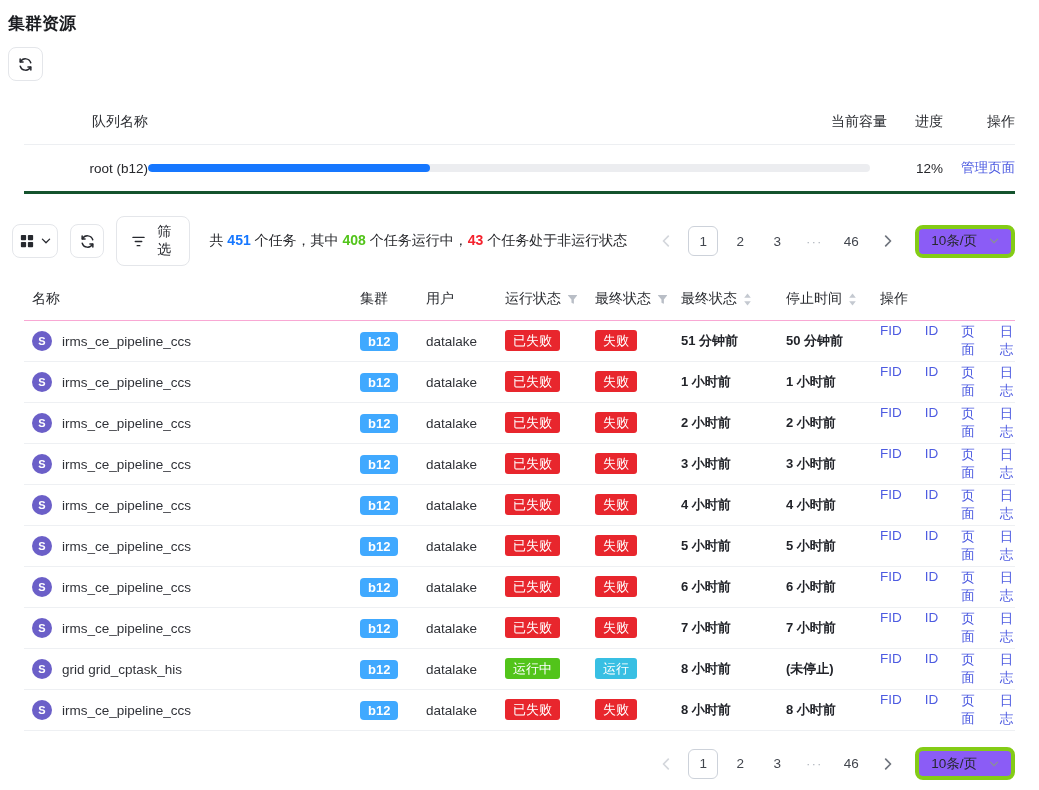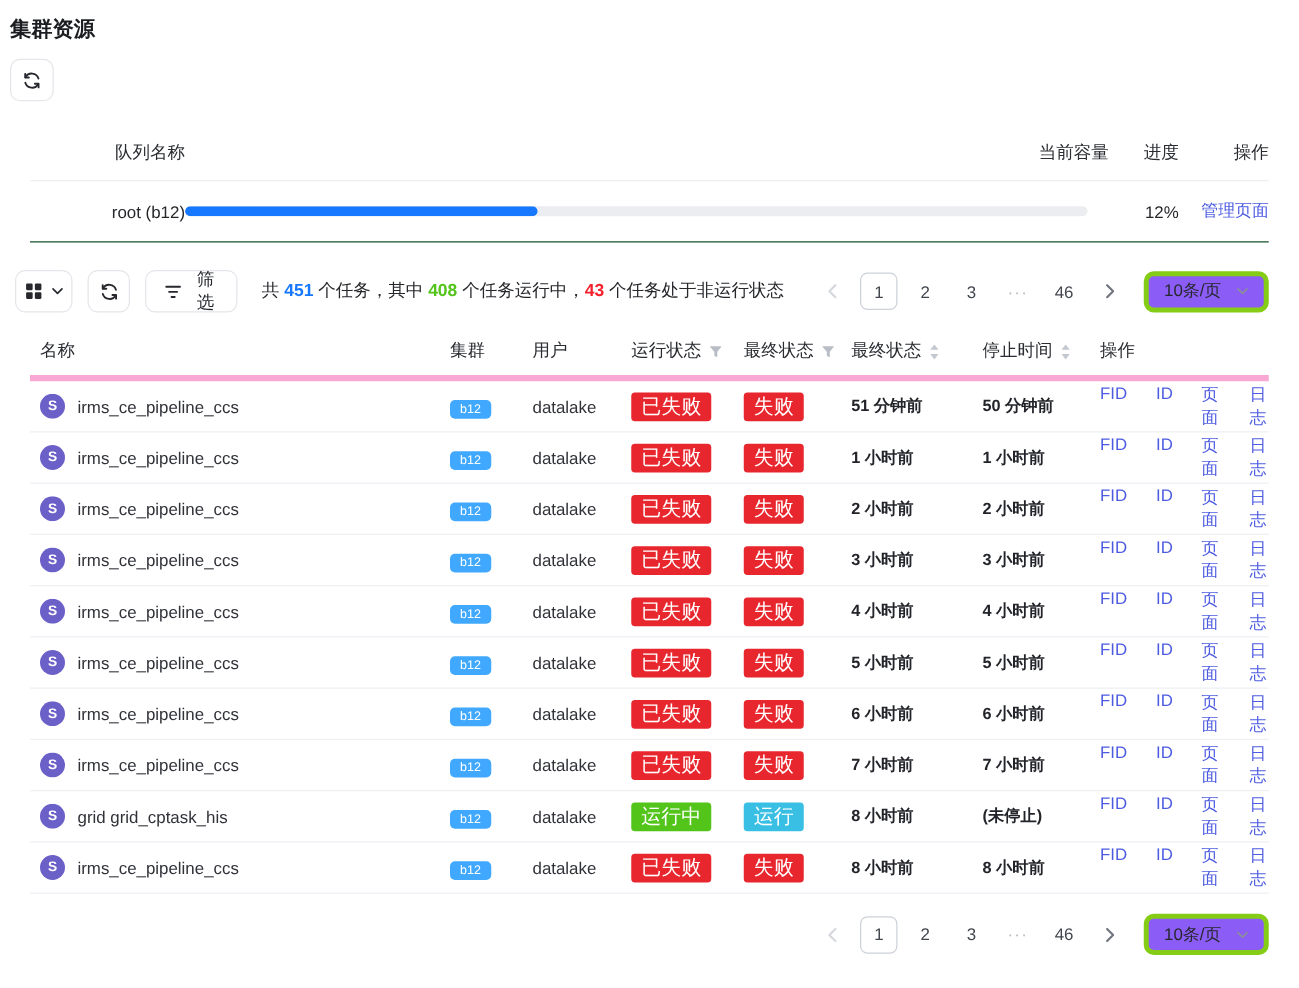--- a/index.html
+++ b/index.html
@@ -15,35 +15,35 @@
 
   .icon-btn {
     display:inline-flex; align-items:center; justify-content:center; gap:7px;
     height:34px; min-width:34px; padding:0 9px;
     background:#fff; border:1px solid #e4e6ea; border-radius:8px;
     color:#26282e; cursor:pointer;
   }
   .icon-btn svg { display:block; }
   .filter-btn {
     display:inline-flex; align-items:center; gap:9px;
-    height:34px; padding:0 15px; background:#fff;
+    height:50px; padding:0 15px; background:#fff;
     border:1px solid #e4e6ea; border-radius:8px;
     font-size:14px; color:#26282e; cursor:pointer;
     font-family:inherit;
   }
 
   
   .res-table { margin:18px 0 6px 16px;text-align:right; }
   .res-head, .res-row {
     display:grid;
     grid-template-columns:124px 1fr 56px 72px;
     align-items:center;
   }
   .res-head { height:46px; border-bottom:1px solid #edeff2; font-weight:500; color:#2a2c31; }
-  .res-row  { height:49px; border-bottom:1px solid #14532d; font-size:13.5px; }
+  .res-row  { height:49px; border-bottom:3px solid #14532d; font-size:13.5px; }
   .capacity-cell { padding-right:17px; }
   .track { height:8px; background:#ecedf0; border-radius:4px; overflow:hidden; }
   .fill  { height:100%; width:0; background:var(--progress,#1677ff); border-radius:4px; }
   .link  { color:var(--link,#4d5be1); text-decoration:none; cursor:pointer; font-size:13.5px; }
 
   
   .toolbar-row { display:flex; align-items:center; gap:12px; margin:16px 0 12px 4px; }
   .summary { margin-left:7px; color:#26272b; white-space:nowrap; }
   .c-total { color:var(--count-total,#1677ff); font-weight:700; }
   .c-run   { color:var(--count-running,#52c41a); font-weight:700; }
@@ -71,39 +71,39 @@
   }
   .page-size .chev { color:#8a8f98; display:flex; }
 
   
   .task-table { margin-left:16px; }
   .t-head, .task-row {
     display:grid;
     grid-template-columns:336px 66px 79px 90px 86px 105px 94px 1fr;
     align-items:center;
   }
-  .t-head { height:43px; border-bottom:5px solid #f9a8d4; font-weight:500; color:#2a2c31;font-family:Liberation Mono, monospace; }
+  .t-head { height:43px; border-bottom:1px solid #f9a8d4; font-weight:500; color:#2a2c31;font-family:Liberation Mono, monospace; }
   .t-head .hcell { display:flex; align-items:center; gap:6px; }
   .t-head .hcell.first { padding-left:8px; }
   .funnel { color:#b9bec6; display:flex; cursor:pointer; }
   .sorter { display:flex; cursor:pointer; }
 
   .task-row { height:41px; border-bottom:1px solid #eef0f3; font-size:13.5px; color:#303238; }
   .name-cell { display:flex; align-items:center; gap:10px; padding-left:8px; overflow:hidden; }
   .avatar {
     flex:0 0 20px; width:20px; height:20px; border-radius:50%;
     background:var(--avatar,#6b5fc8); color:#fff;
     font-size:11px; font-weight:700;
     display:flex; align-items:center; justify-content:center;
   }
   .tag {
     background:var(--tag-cluster,#40a9ff); color:#fff;
-    font-size:10px; font-weight:400; padding:2px 8px; border-radius:4px;margin-top:33px;
-  }
-  .badge { color:#fff; font-size:16px; padding:3px 8px; border-radius:3px; white-space:nowrap; }
+    font-size:13px; font-weight:700; padding:2px 8px; border-radius:4px;margin-top:33px;
+  }
+  .badge { color:#fff; font-size:13px; padding:3px 8px; border-radius:3px; white-space:nowrap; }
   .badge.error      { background:var(--badge-error,#e8262d); }
   .badge.success    { background:var(--badge-success,#52c41a);text-align:right; }
   .badge.processing { background:var(--badge-processing,#38bfe3); }
   .time { font-weight:700; font-size:13px; color:#22242a; }
   .actions { display:flex; gap:23px; }
 
   .bottom-bar { display:flex; justify-content:flex-end; align-items:center; gap:12px; margin-top:16px; }
 </style>
 </head>
 <body>

